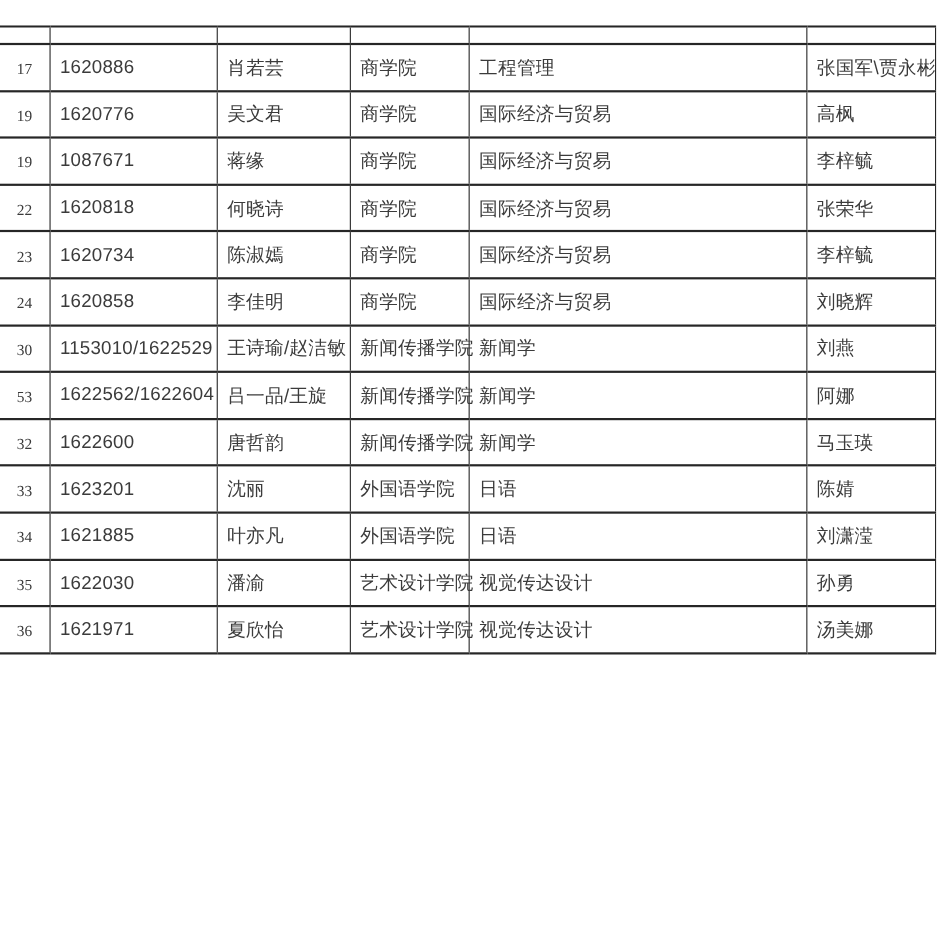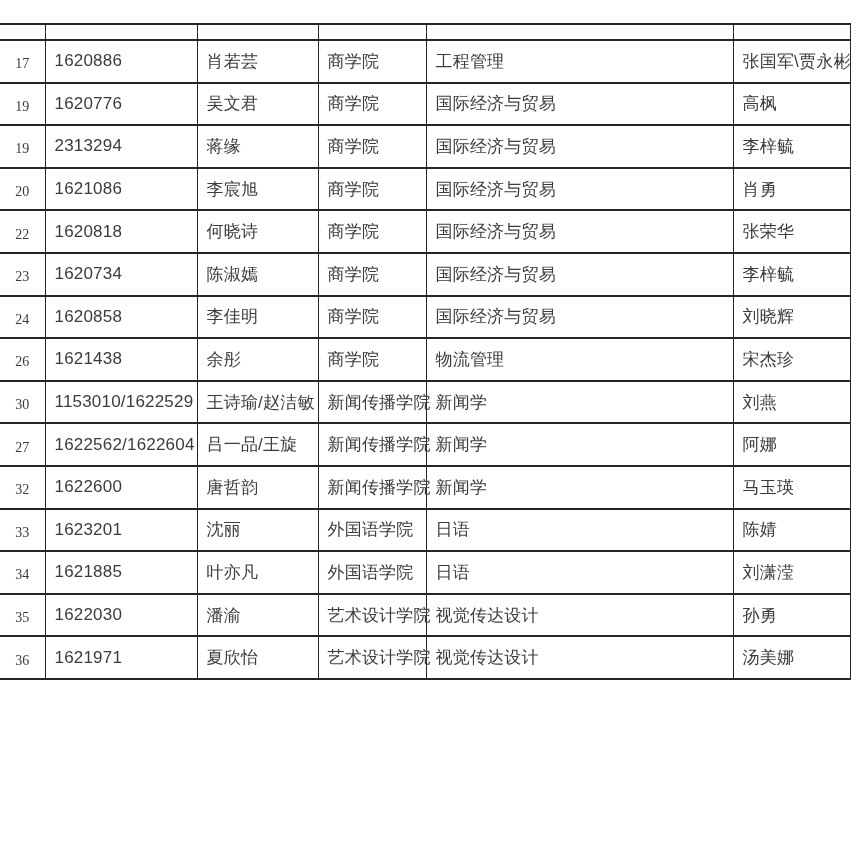--- a/index.html
+++ b/index.html
@@ -77,35 +77,27 @@
     <td class="rownum">19</td>
     <td>1620776</td>
     <td>吴文君</td>
     <td>商学院</td>
     <td>国际经济与贸易</td>
     <td>高枫</td>
   </tr>
 
   <tr class="data-row">
     <td class="rownum">19</td>
-    <td>2313294</td>
+    <td>1087671</td>
     <td>蒋缘</td>
     <td>商学院</td>
     <td>国际经济与贸易</td>
     <td>李梓毓</td>
   </tr>
 
-  <tr class="data-row">
-    <td class="rownum">20</td>
-    <td>1621086</td>
-    <td>李宸旭</td>
-    <td>商学院</td>
-    <td>国际经济与贸易</td>
-    <td>肖勇</td>
-  </tr>
 
 
   <tr class="data-row">
     <td class="rownum">22</td>
     <td>1620818</td>
     <td>何晓诗</td>
     <td>商学院</td>
     <td>国际经济与贸易</td>
     <td>张荣华</td>
   </tr>
@@ -122,43 +114,35 @@
   <tr class="data-row">
     <td class="rownum">24</td>
     <td>1620858</td>
     <td>李佳明</td>
     <td>商学院</td>
     <td>国际经济与贸易</td>
     <td>刘晓辉</td>
   </tr>
 
 
-  <tr class="data-row">
-    <td class="rownum">26</td>
-    <td>1621438</td>
-    <td>余彤</td>
-    <td>商学院</td>
-    <td>物流管理</td>
-    <td>宋杰珍</td>
-  </tr>
 
 
 
 
   <tr class="data-row">
     <td class="rownum">30</td>
     <td>1153010/1622529</td>
     <td>王诗瑜/赵洁敏</td>
     <td>新闻传播学院</td>
     <td>新闻学</td>
     <td>刘燕</td>
   </tr>
 
   <tr class="data-row">
-    <td class="rownum">27</td>
+    <td class="rownum">53</td>
     <td>1622562/1622604</td>
     <td>吕一品/王旋</td>
     <td>新闻传播学院</td>
     <td>新闻学</td>
     <td>阿娜</td>
   </tr>
 
   <tr class="data-row">
     <td class="rownum">32</td>
     <td>1622600</td>

